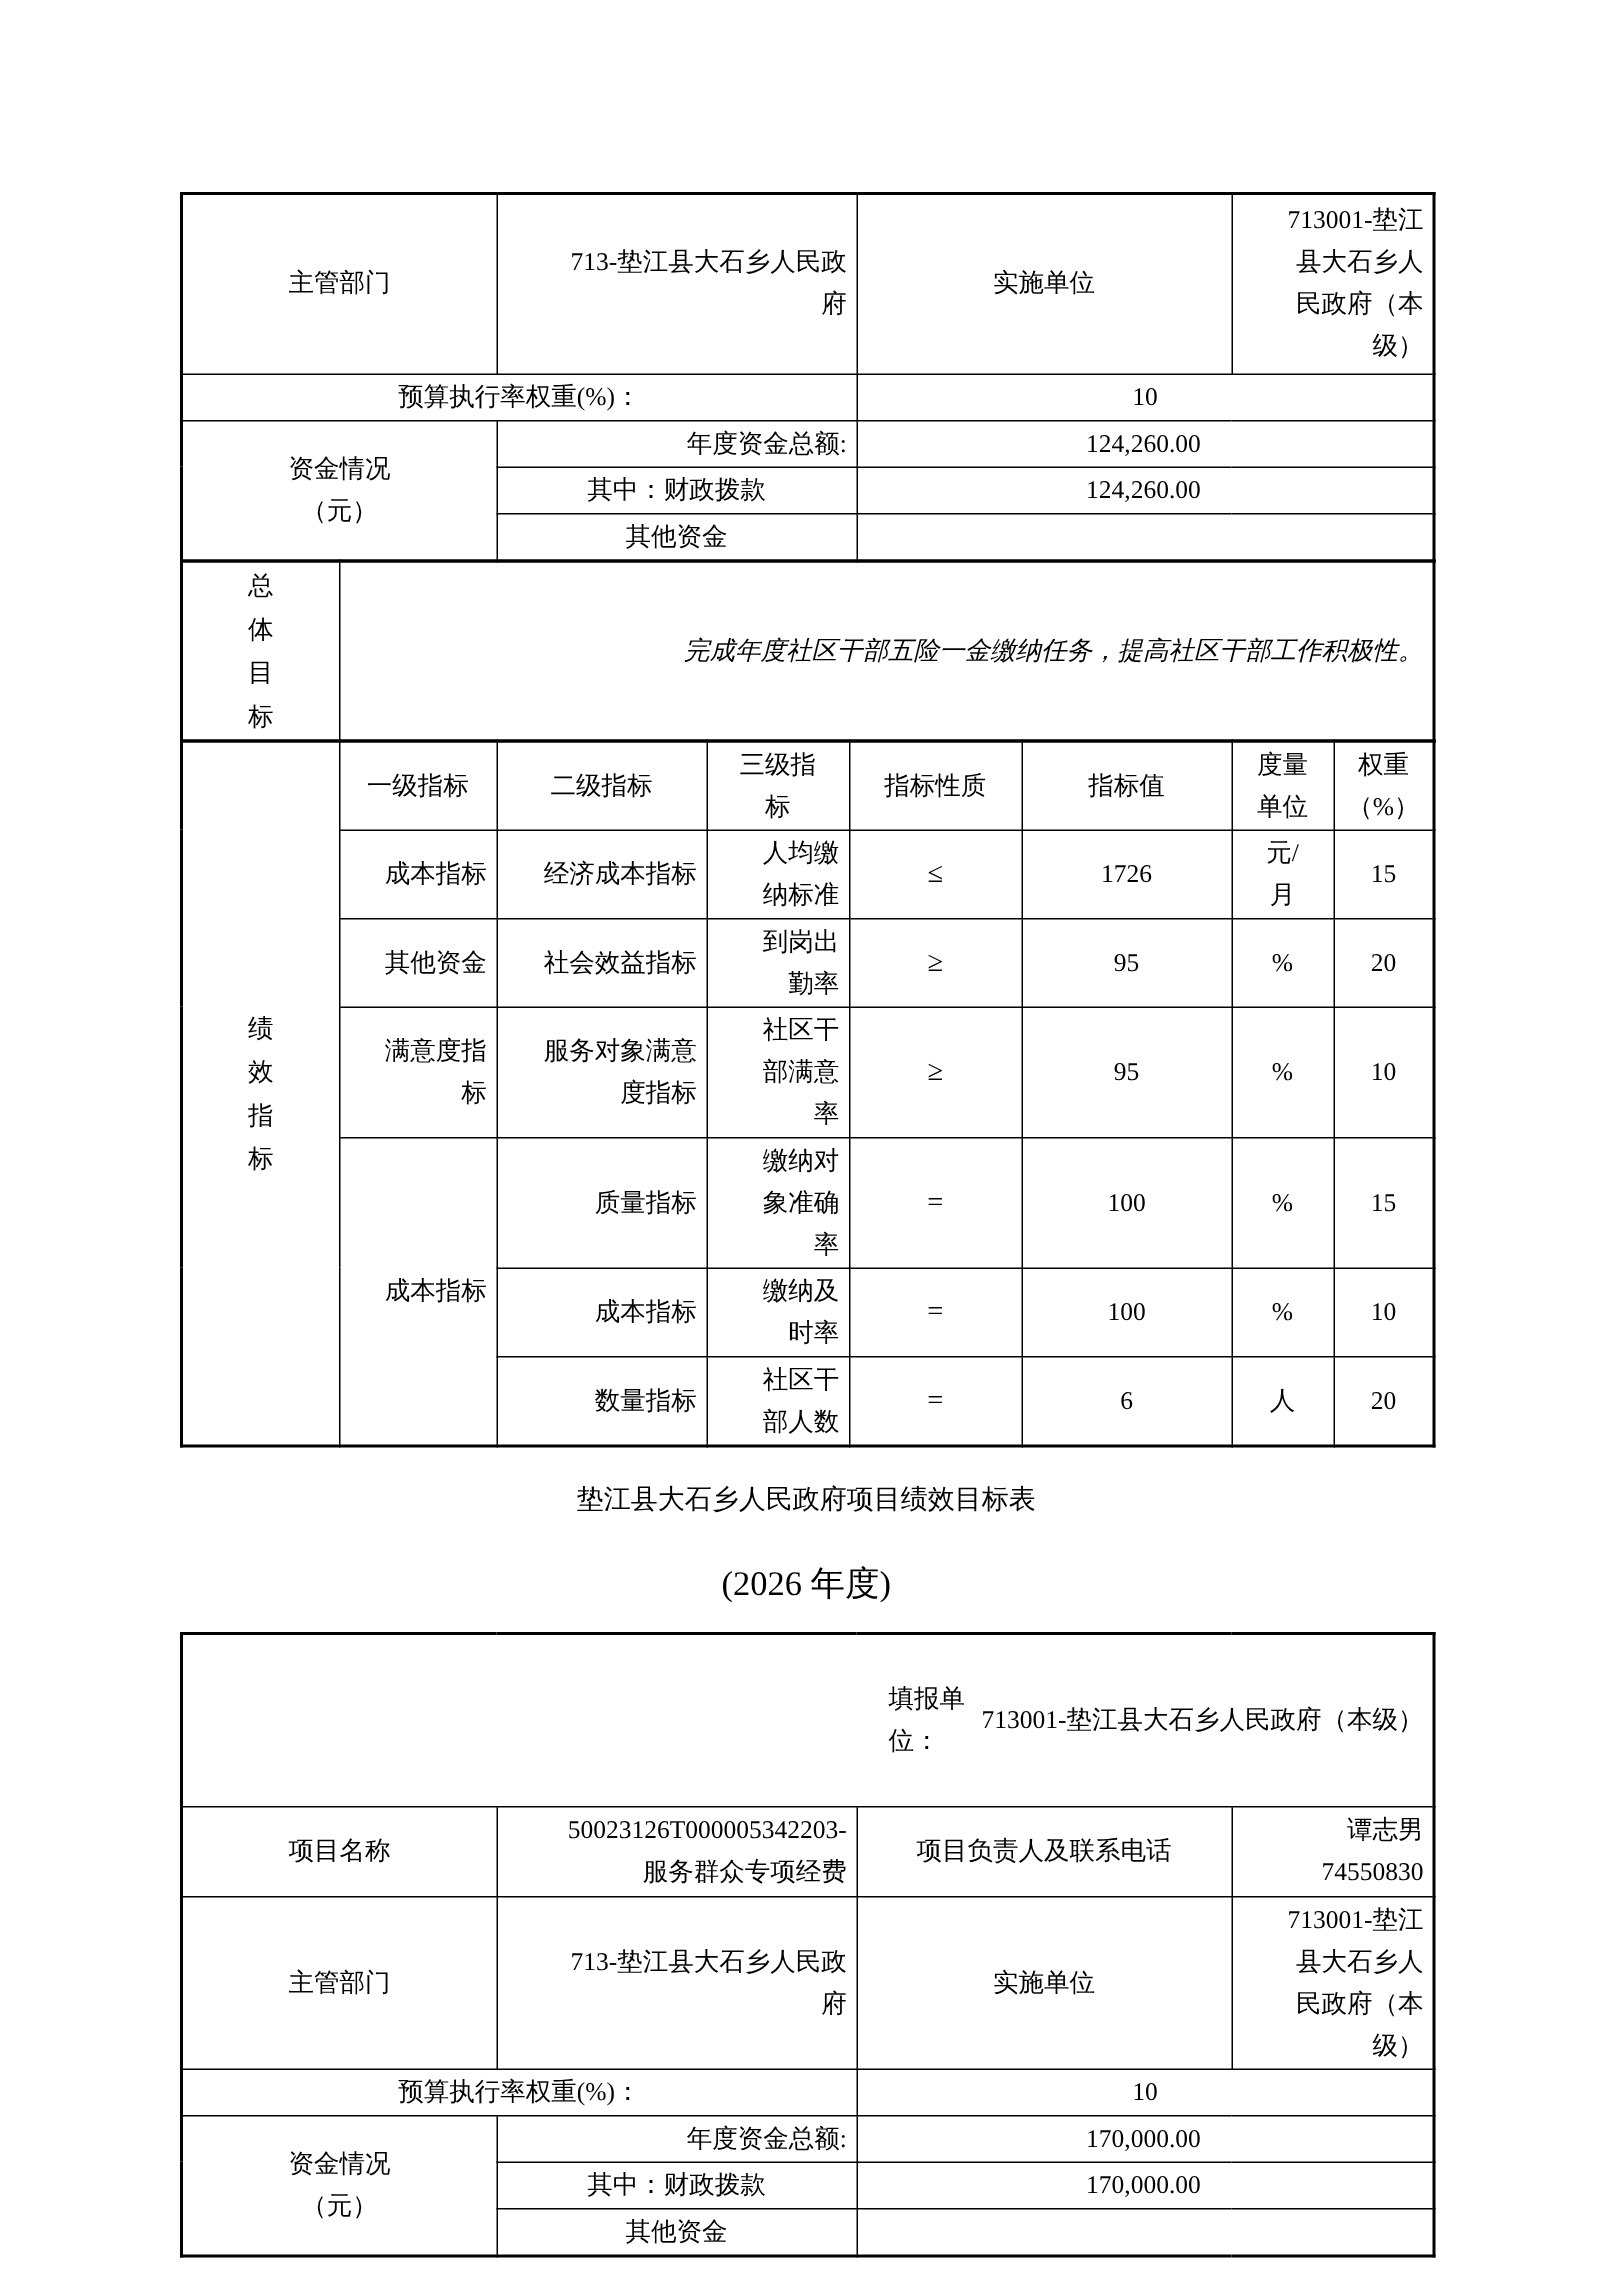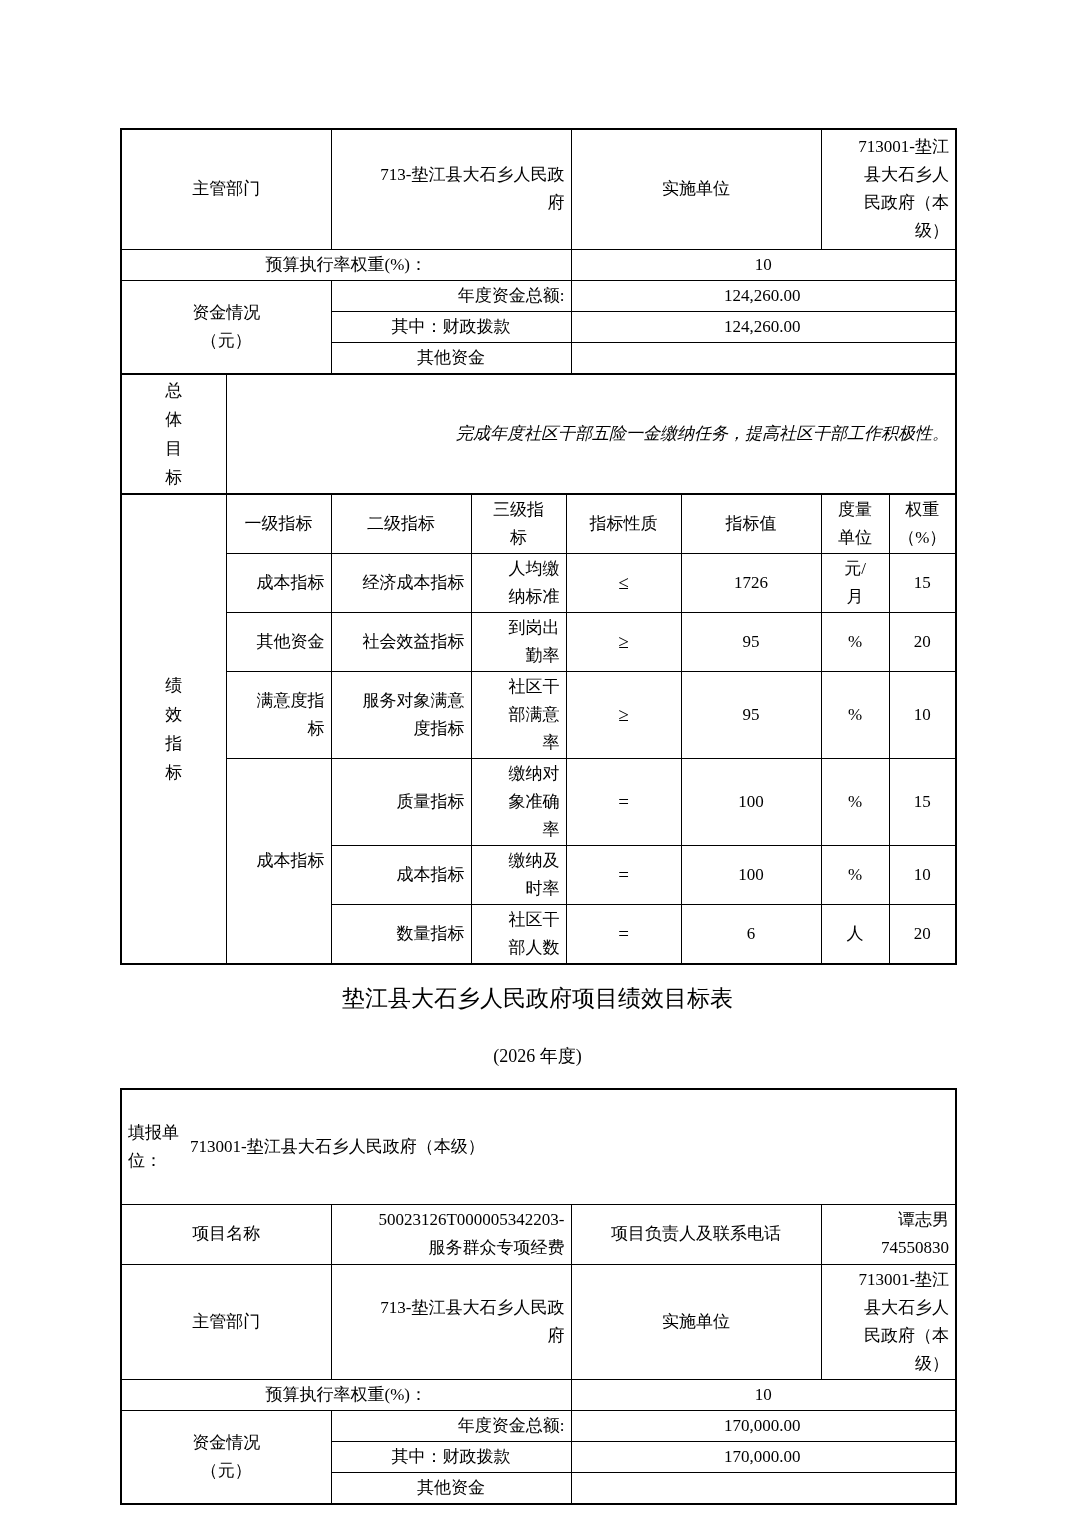--- a/index.html
+++ b/index.html
@@ -19,25 +19,25 @@
     overflow:hidden;
   }
   .l{text-align:right;padding-left:8px;}
   .r{padding-right:8px;}
   .sym{font-size:19px;}
   .h120{height:120px}.h110{height:110px}.h57{height:57px}.h58{height:58px}
   .h84{height:84px}.h52{height:52px}.h51{height:51px}.h60{height:60px}
   .h112{height:112px}.h29{height:29px}.h28{height:28px}
   .vlabel{line-height:29px;}
   .goal-text{padding-left:12px;font-style:italic;}
-  .filler-wrap{display:flex;align-items:center;text-align:left;}
+  .filler-wrap{display:flex;align-items:center;text-align:left;justify-content:flex-end;}
   .filler-label{width:62px;flex:0 0 62px;}
   .filler-value{}
-  .doc-title{font-size:23px;font-weight:normal;text-align:center;margin:19px 0 0 0;line-height:30px;}
-  .doc-sub{font-size:18px;font-weight:normal;text-align:center;margin:28px 0 0 0;line-height:28px;}
+  .doc-title{font-size:18px;font-weight:normal;text-align:center;margin:19px 0 0 0;line-height:30px;}
+  .doc-sub{font-size:23px;font-weight:normal;text-align:center;margin:28px 0 0 0;line-height:28px;}
   .gap-below{margin-bottom:18px;}
 </style>
 </head>
 <body>
 
 <div class="content">
 
   <table>
     <colgroup>
         <col style="width:210px">

